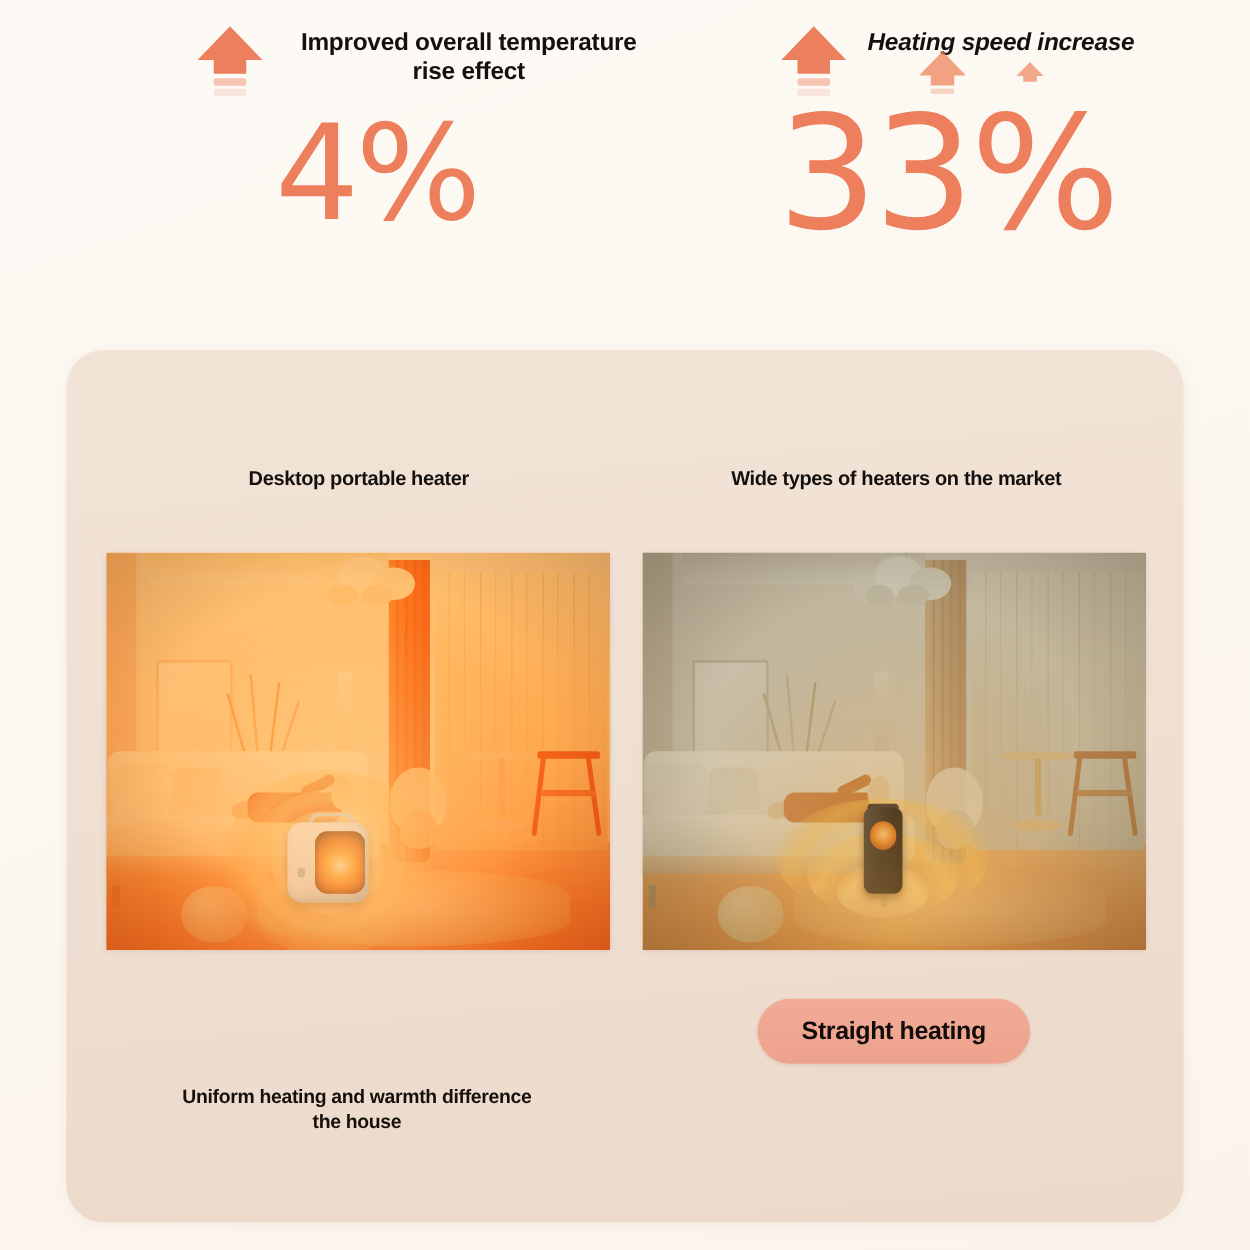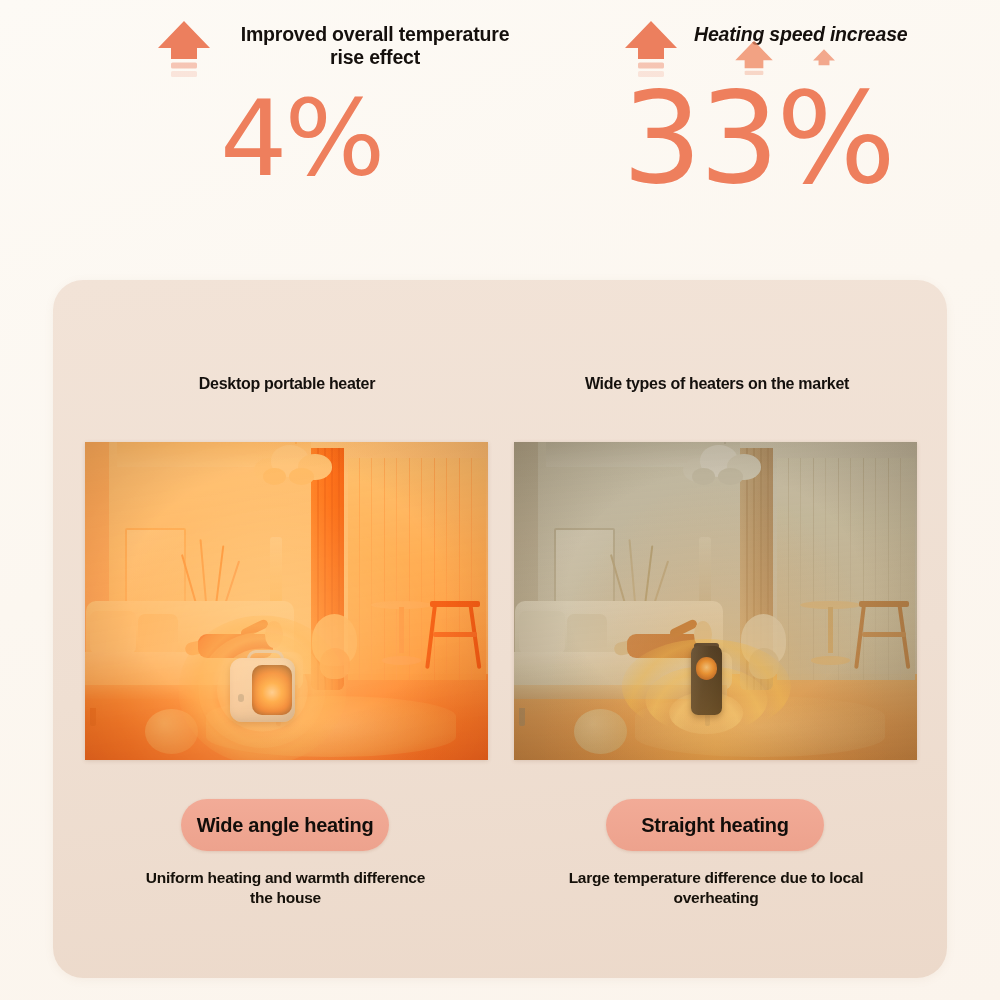--- a/index.html
+++ b/index.html
@@ -443,19 +443,17 @@
           <div class="tower-body"></div>
           <div class="tower-eye"></div>
         </div>
 
         <div class="grade-cool" style="background:linear-gradient(175deg,rgba(150,142,118,.42) 0%,rgba(170,150,115,.30) 55%,rgba(196,150,96,.22) 100%);"></div>
         <div class="grade-cool2" style="background:radial-gradient(ellipse at 50% 96%,rgba(255,186,80,.42) 0%,rgba(255,170,70,.12) 38%,rgba(255,160,60,0) 62%);"></div>
         <div class="vign" style="background:radial-gradient(ellipse at 50% 48%,rgba(0,0,0,0) 52%,rgba(50,35,15,.26) 100%);"></div>
       </div>
     </div>
 
-    <div class="pill" id="pill-left">Wide angle heating</div>
     <div class="cap" id="cap-left">Uniform heating and warmth difference the house</div>
 
     <div class="pill" id="pill-right">Straight heating</div>
-    <div class="cap" id="cap-right">Large temperature difference due to local overheating</div>
   </div>
 </div>
 
 </body></html>

